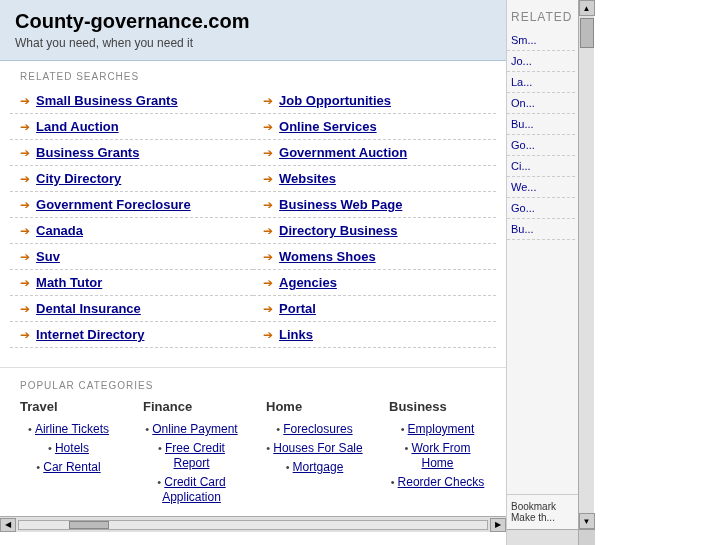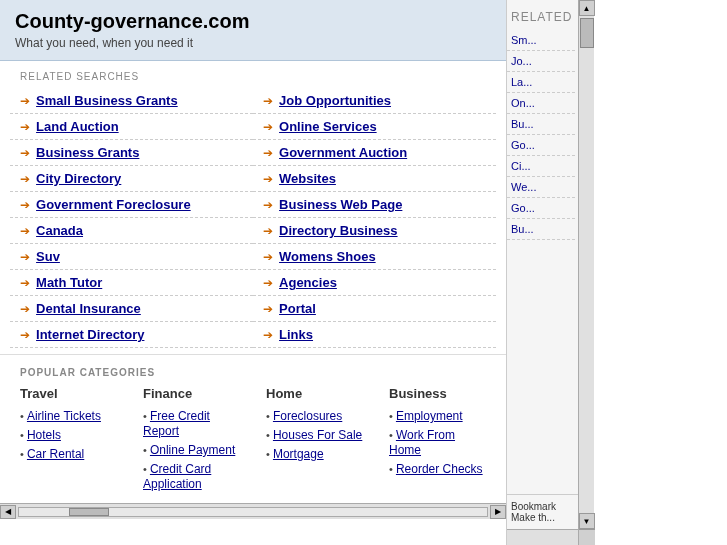--- a/index.html
+++ b/index.html
@@ -65,22 +65,21 @@
     }
 
     
     .popular-label {
       font-size: 10px;
       color: #888;
       letter-spacing: 1px;
       text-transform: uppercase;
       padding: 12px 20px 8px 20px;
       border-top: 1px solid #ddd;
-      margin-top: 6px;
-      font-weight: bold;
+      margin-top: 19px;
     }
 
     .categories-grid {
       display: grid;
       grid-template-columns: repeat(4, 1fr);
       padding: 0 20px 10px 20px;
       gap: 0 26px;
     }
 
     .category-col h4 {
@@ -89,20 +88,21 @@
       font-weight: bold;
       margin-bottom: 5px;
     }
 
     .category-col ul {
       list-style: none;
     }
 
     .category-col ul li {
       padding: 2px 0;
+      text-align: center;
     }
 
     .category-col ul li::before {
       content: "• ";
       color: #444;
       font-size: 11px;
     }
 
     .category-col ul li a {
       color: #00008b;
@@ -320,22 +320,22 @@
         <ul>
           <li><a>Airline Tickets</a></li>
           <li><a>Hotels</a></li>
           <li><a>Car Rental</a></li>
         </ul>
       </div>
 
       <div class="category-col">
         <h4>Finance</h4>
         <ul>
+          <li><a>Online Payment</a></li>
           <li><a>Free Credit Report</a></li>
-          <li><a>Online Payment</a></li>
           <li><a>Credit Card Application</a></li>
         </ul>
       </div>
 
       <div class="category-col">
         <h4>Home</h4>
         <ul>
           <li><a>Foreclosures</a></li>
           <li><a>Houses For Sale</a></li>
           <li><a>Mortgage</a></li>

